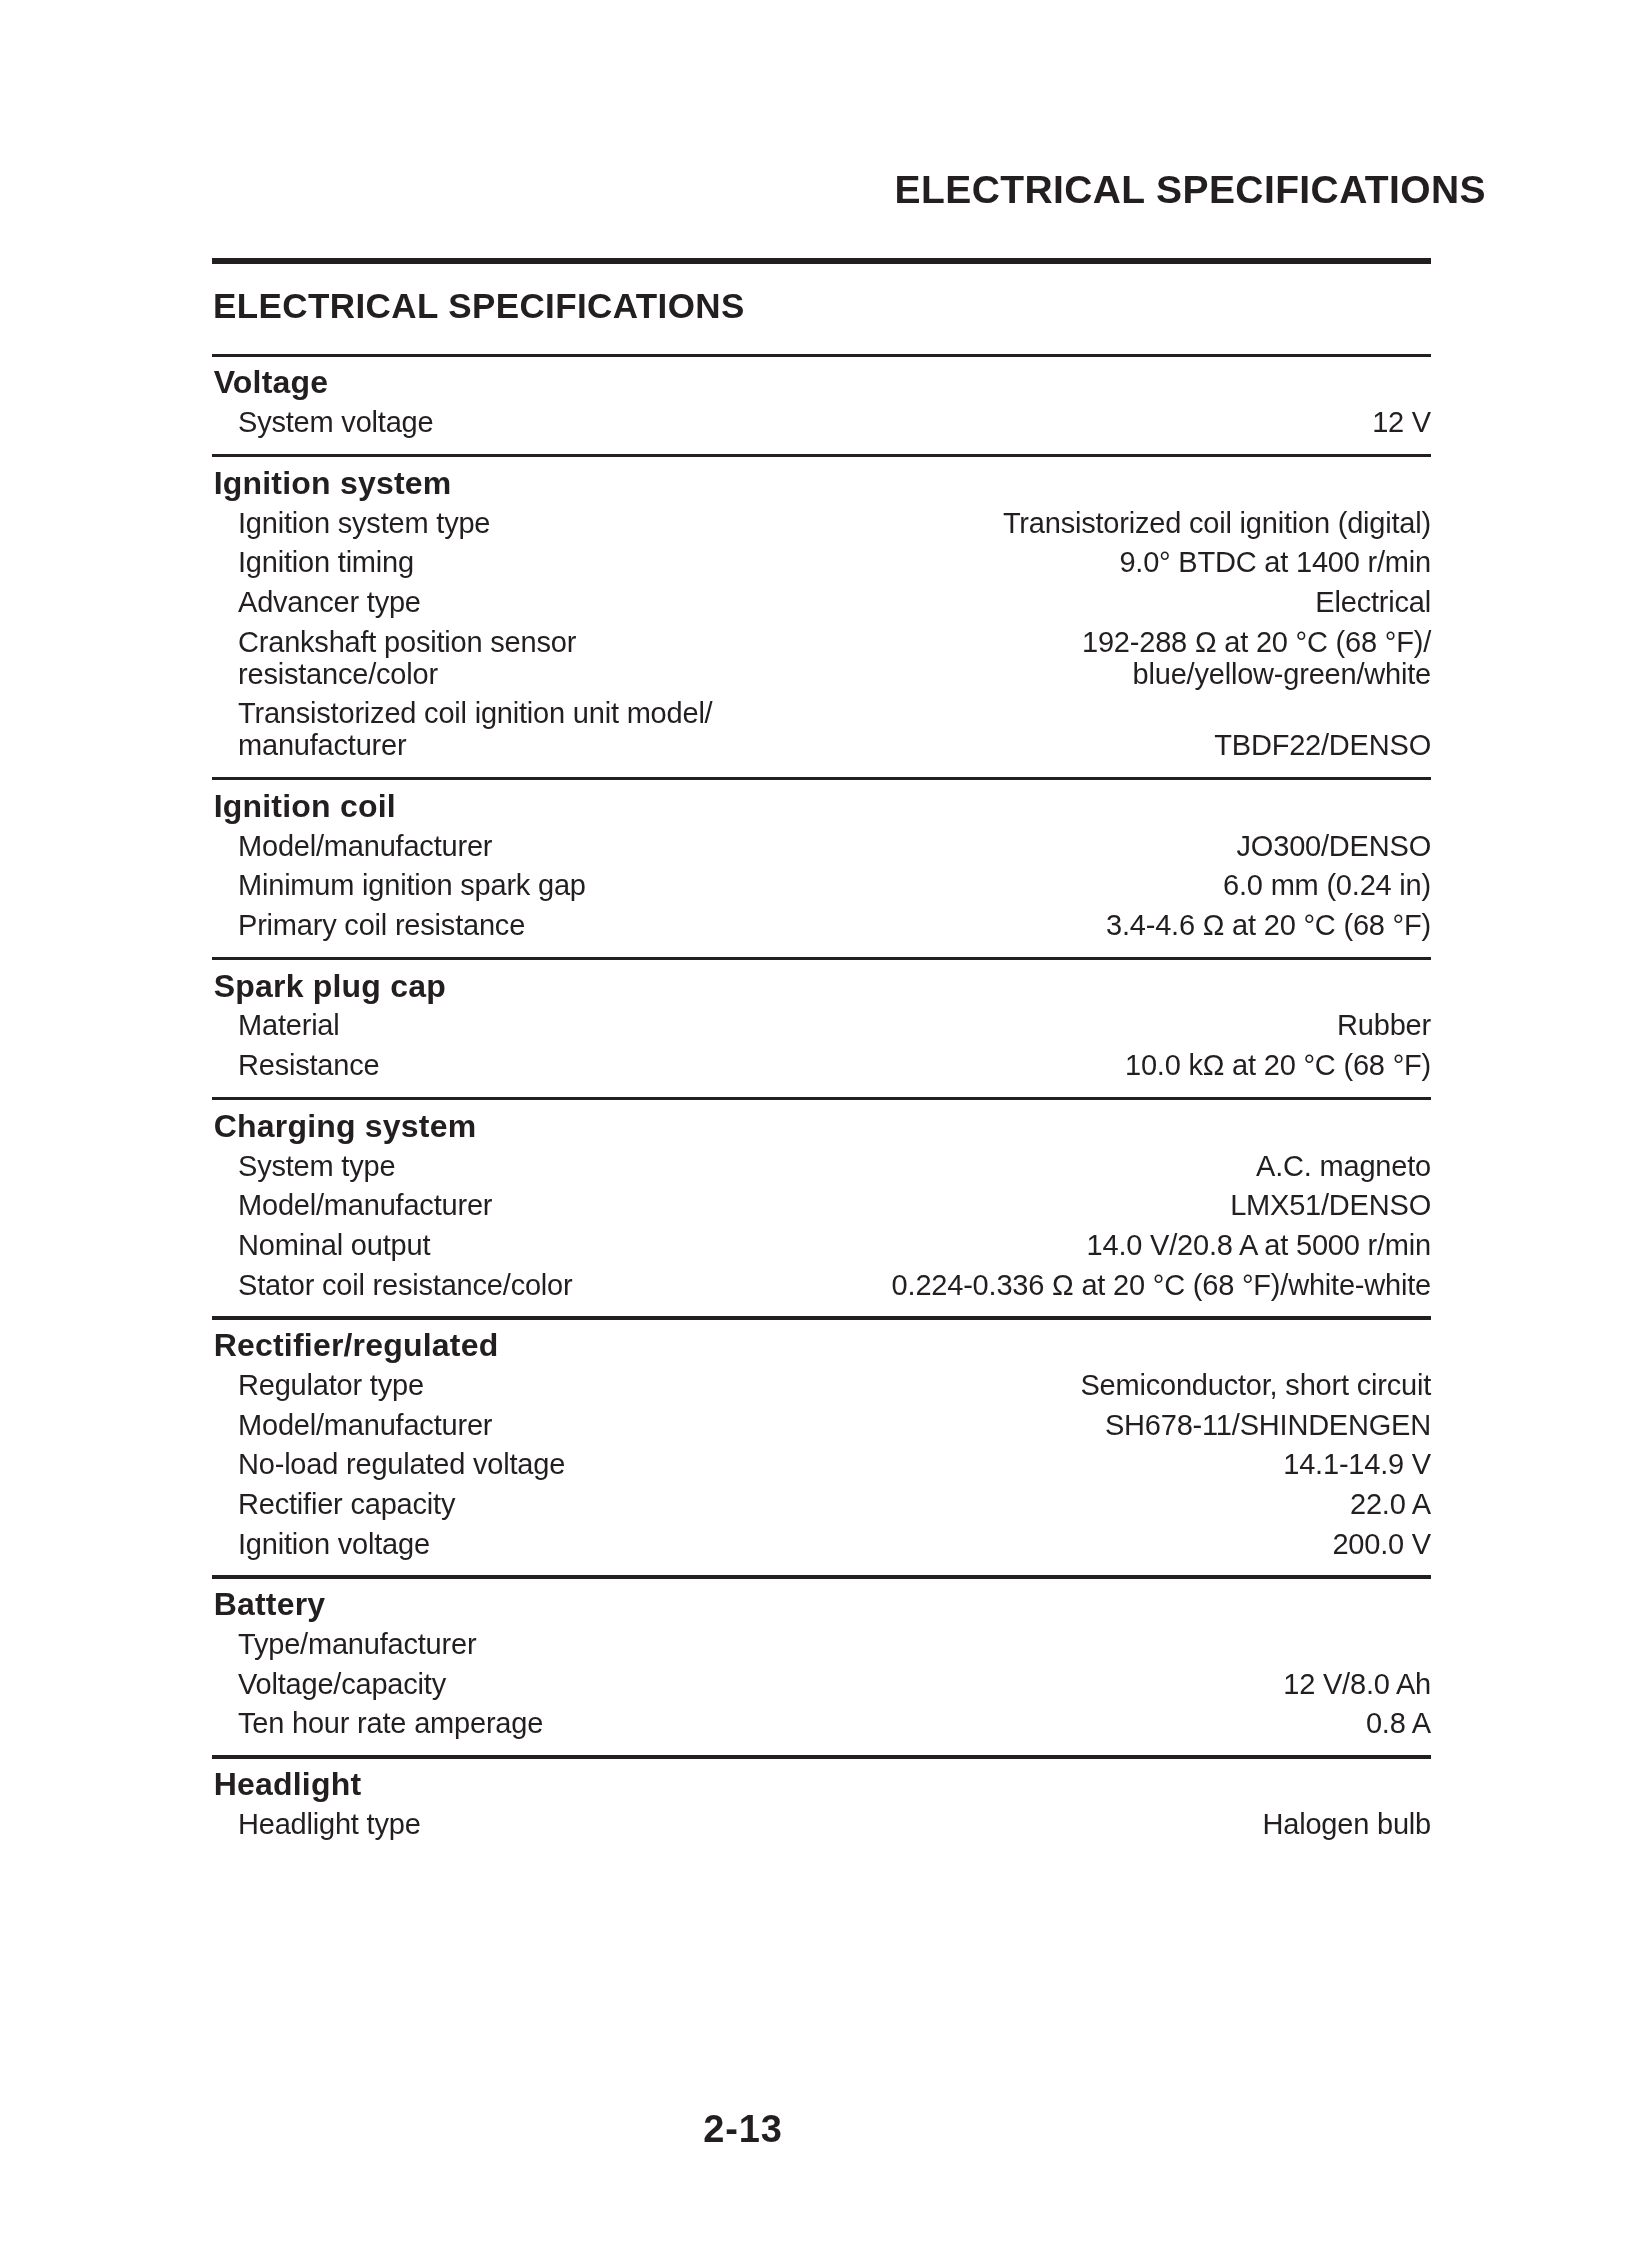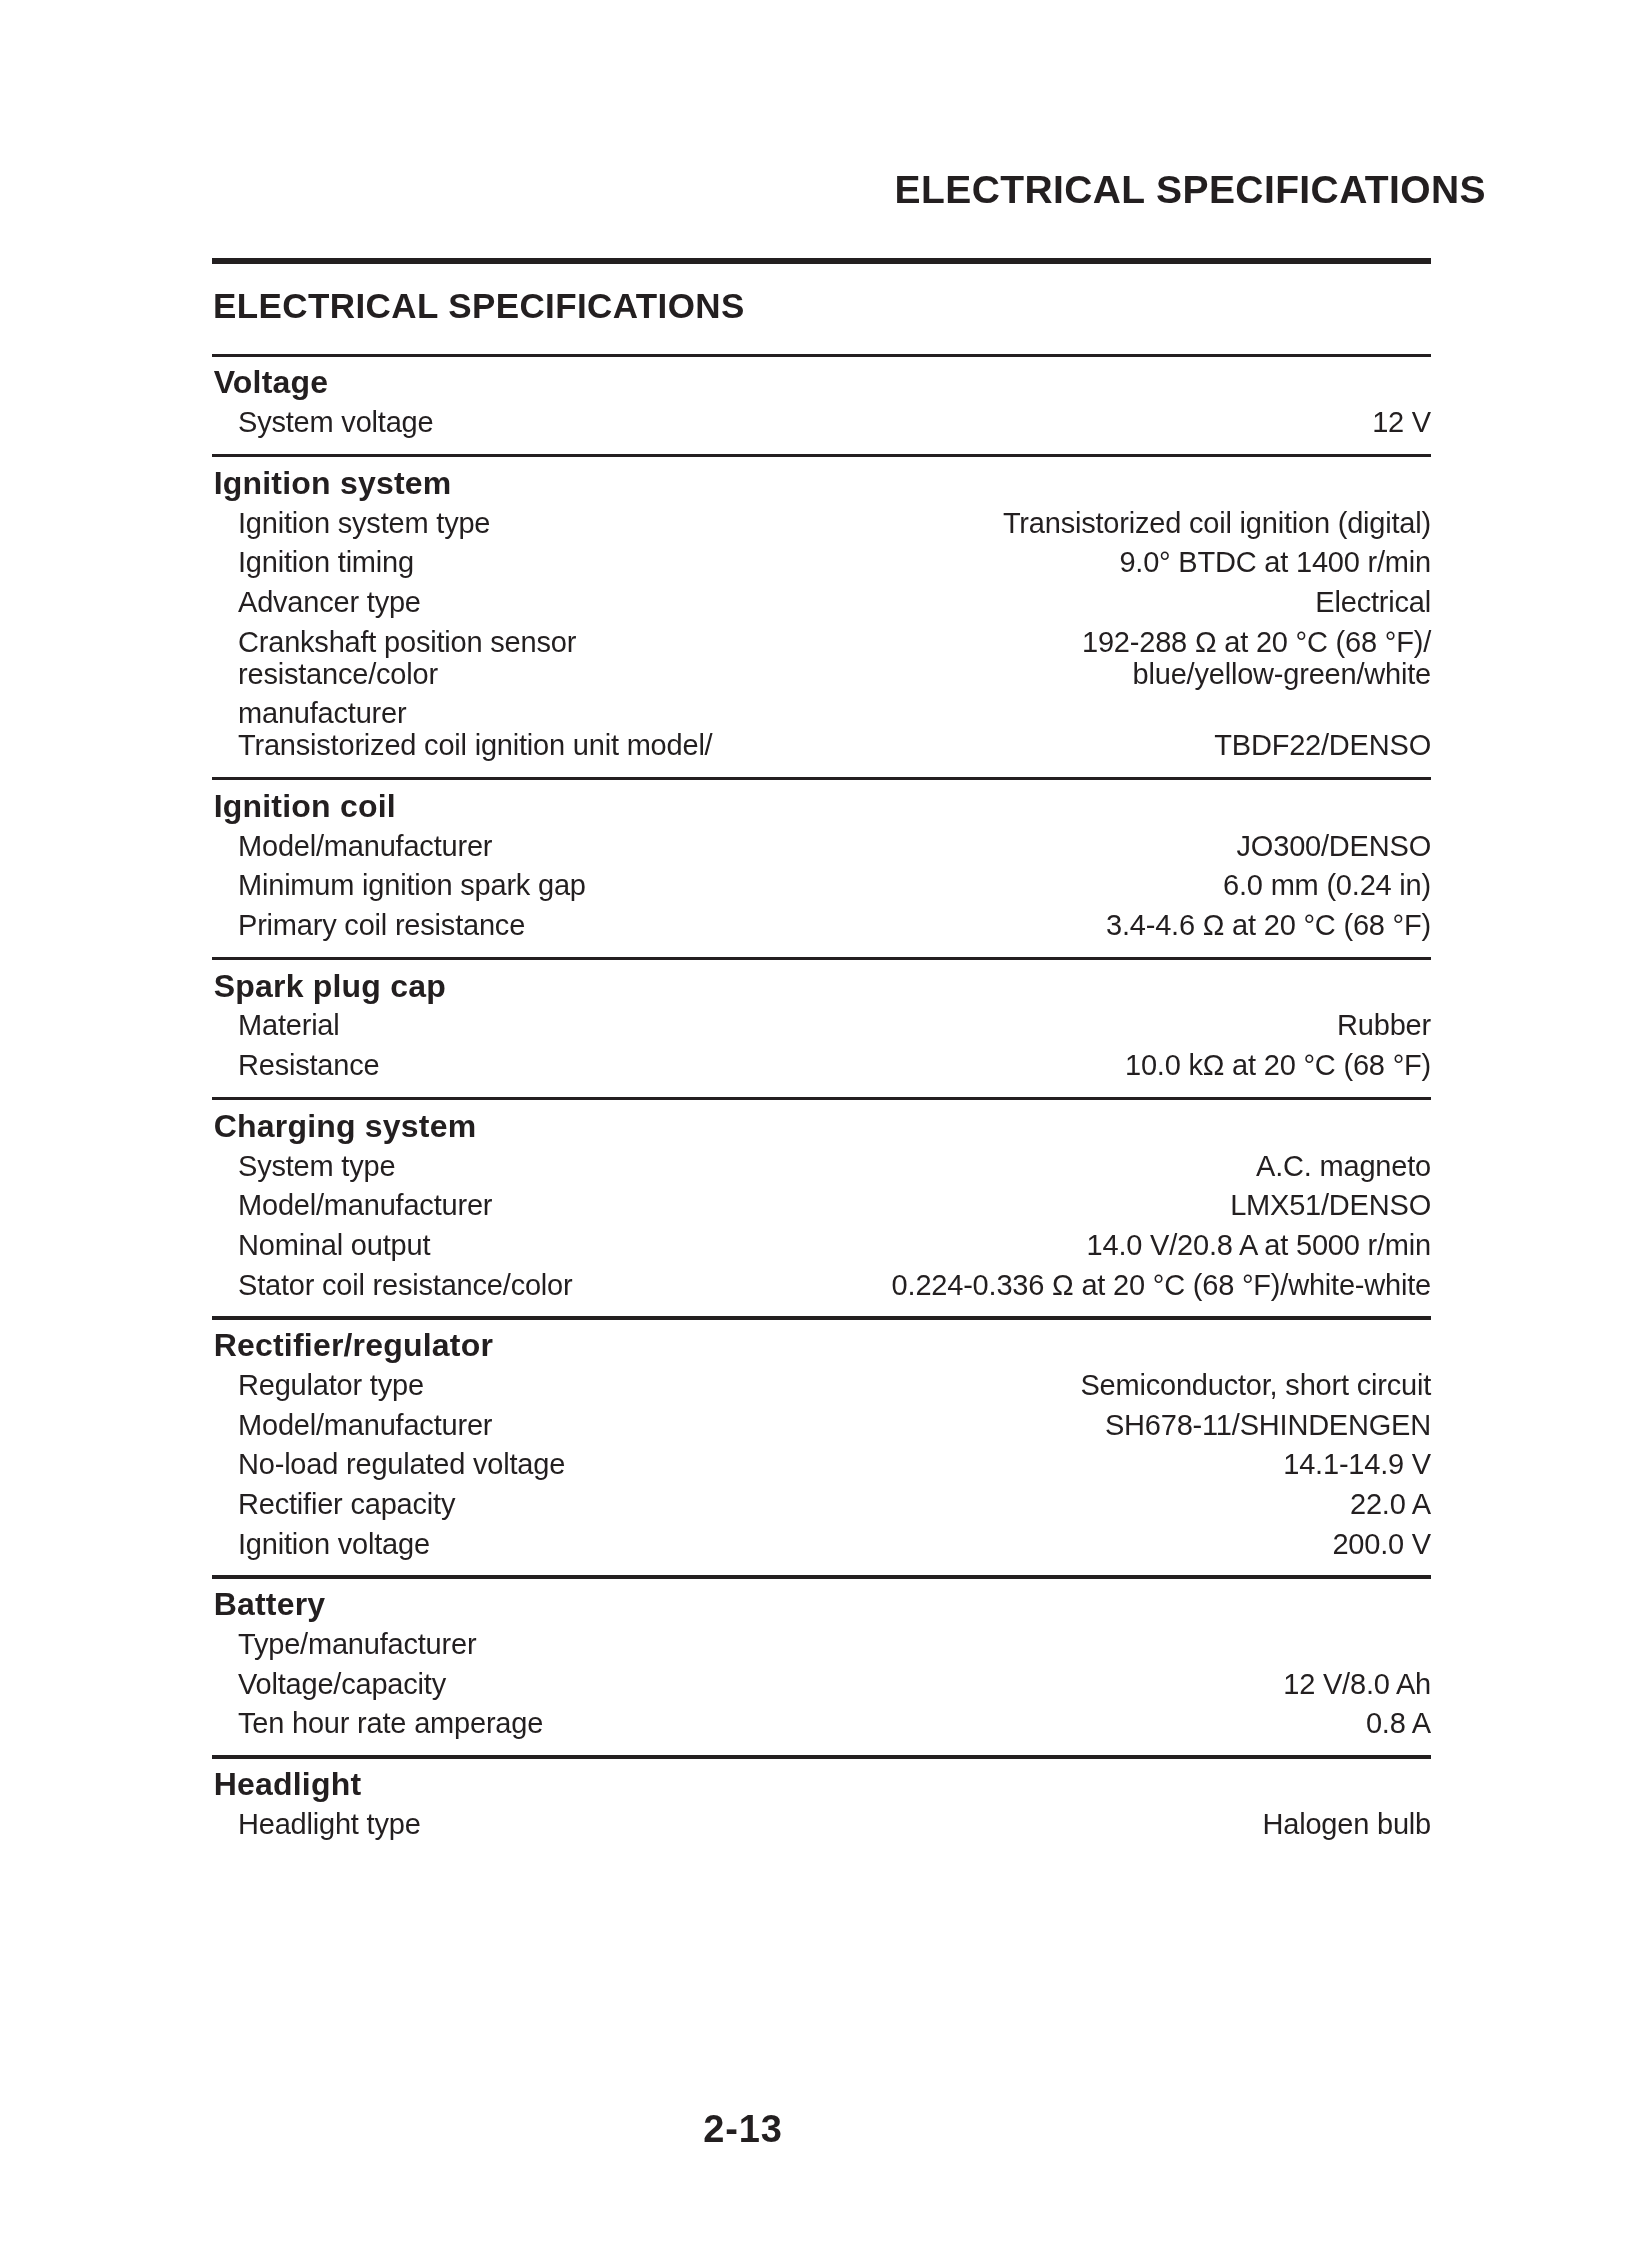--- a/index.html
+++ b/index.html
@@ -136,22 +136,22 @@
               <span>Crankshaft position sensor</span>
               <span>resistance/color</span>
             </div>
             <div class="value">
               <span>192-288 Ω at 20 °C (68 °F)/</span>
               <span>blue/yellow-green/white</span>
             </div>
           </div>
           <div class="row">
             <div class="label">
+              <span>Transistorized coil ignition unit model/</span>
               <span>manufacturer</span>
-              <span>Transistorized coil ignition unit model/</span>
             </div>
             <div class="value align-bottom">
               <span>TBDF22/DENSO</span>
             </div>
           </div>
         </div>
       </section>
       <section class="spec-section">
         <div class="srule"></div>
         <div class="sbody">
@@ -238,21 +238,21 @@
             </div>
             <div class="value">
               <span>0.224-0.336 Ω at 20 °C (68 °F)/white-white</span>
             </div>
           </div>
         </div>
       </section>
       <section class="spec-section">
         <div class="srule"></div>
         <div class="sbody">
-          <h2>Rectifier/regulator</h2>
+          <h2>Rectifier/regulated</h2>
           <div class="row">
             <div class="label">
               <span>Regulator type</span>
             </div>
             <div class="value">
               <span>Semiconductor, short circuit</span>
             </div>
           </div>
           <div class="row">
             <div class="label">

